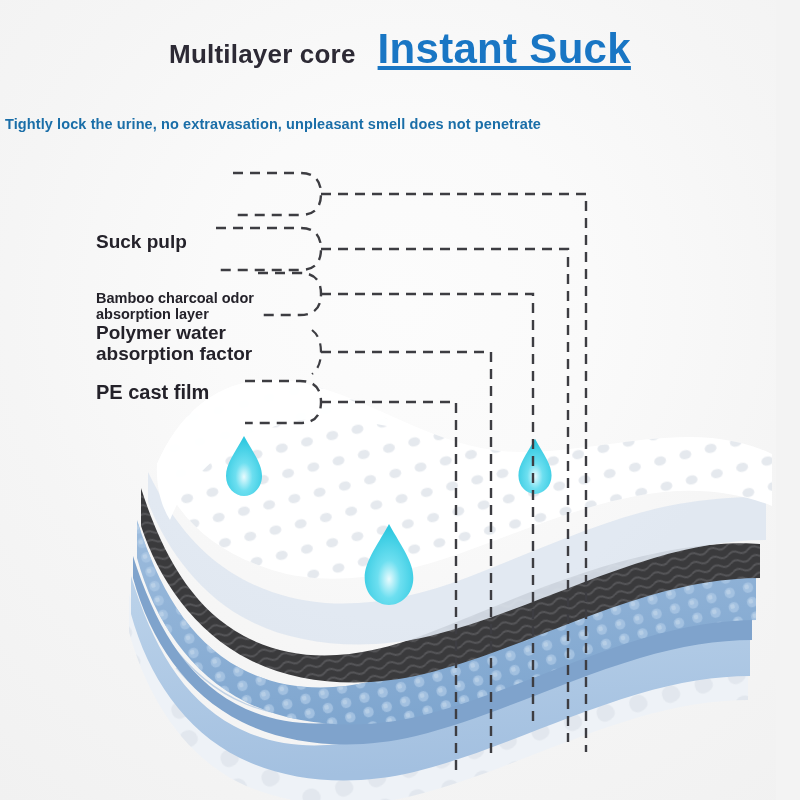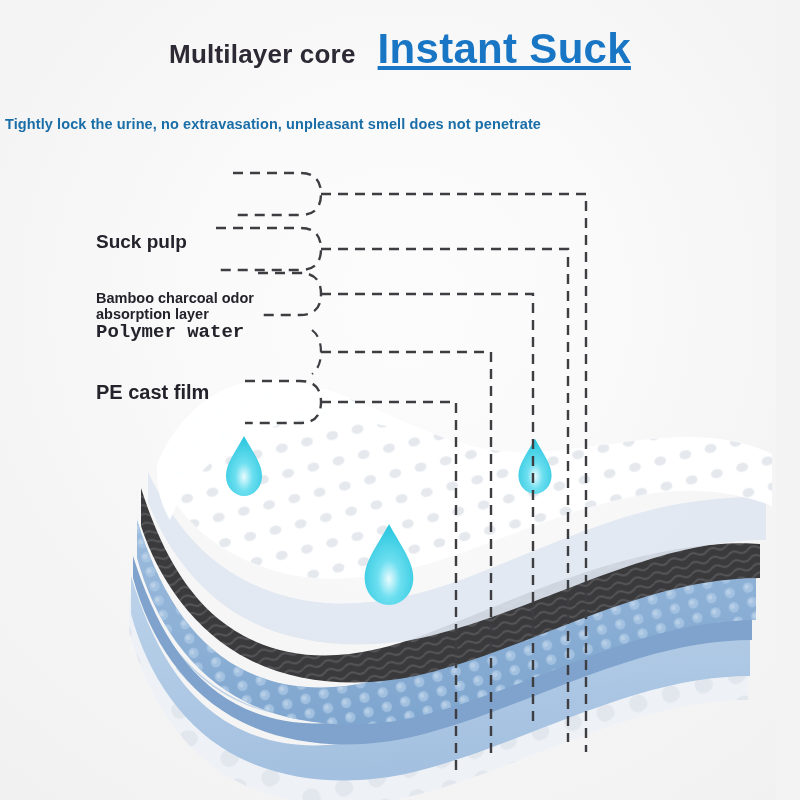--- a/index.html
+++ b/index.html
@@ -42,21 +42,21 @@
     position:absolute;
     font-weight:bold;
     color:#24222a;
     line-height:1.12;
     white-space:nowrap;
     z-index:6;
   }
   .lbl-1{ left:96px;  top:168px; font-size:19px; }
   .lbl-2{ left:96px;  top:231px; font-size:19px; }
   .lbl-3{ left:96px;  top:276px; font-size:14.5px;margin-top:14px; }
-  .lbl-4{ left:96px;  top:322px; font-size:19px;font-family:Liberation Mono, monospace; }
+  .lbl-4{ left:96px;  top:322px; font-size:19px; }
   .lbl-5{ left:96px;  top:381px; font-size:20px; }
 
   
   #lines, #art{ position:absolute; left:0; top:0; width:800px; height:800px; }
   #lines{ z-index:5; pointer-events:none; }
   #art{ z-index:2; }
   .dash{
     fill:none; stroke:#3d3d42; stroke-width:2.4;
     stroke-dasharray:10 7; stroke-linecap:butt;
   }
@@ -226,20 +226,21 @@
 
   <div class="label lbl-2">
     <div>Suck pulp</div>
   </div>
   <div class="label lbl-3">
     <div>Bamboo charcoal odor</div>
     <div>absorption layer</div>
   </div>
   <div class="label lbl-4">
     <div>Polymer water</div>
+    <div>absorption factor</div>
   </div>
   <div class="label lbl-5">
     <div>PE cast film</div>
   </div>
 
   <svg id="lines" viewBox="0 0 800 800">
 
     <g>
       <path class="dash" d="M233,173 L300,173 Q321,173 321,194 Q321,215 300,215 L233,215"></path>
       <path class="dash" d="M321,194 L586,194 L586,752"></path>

